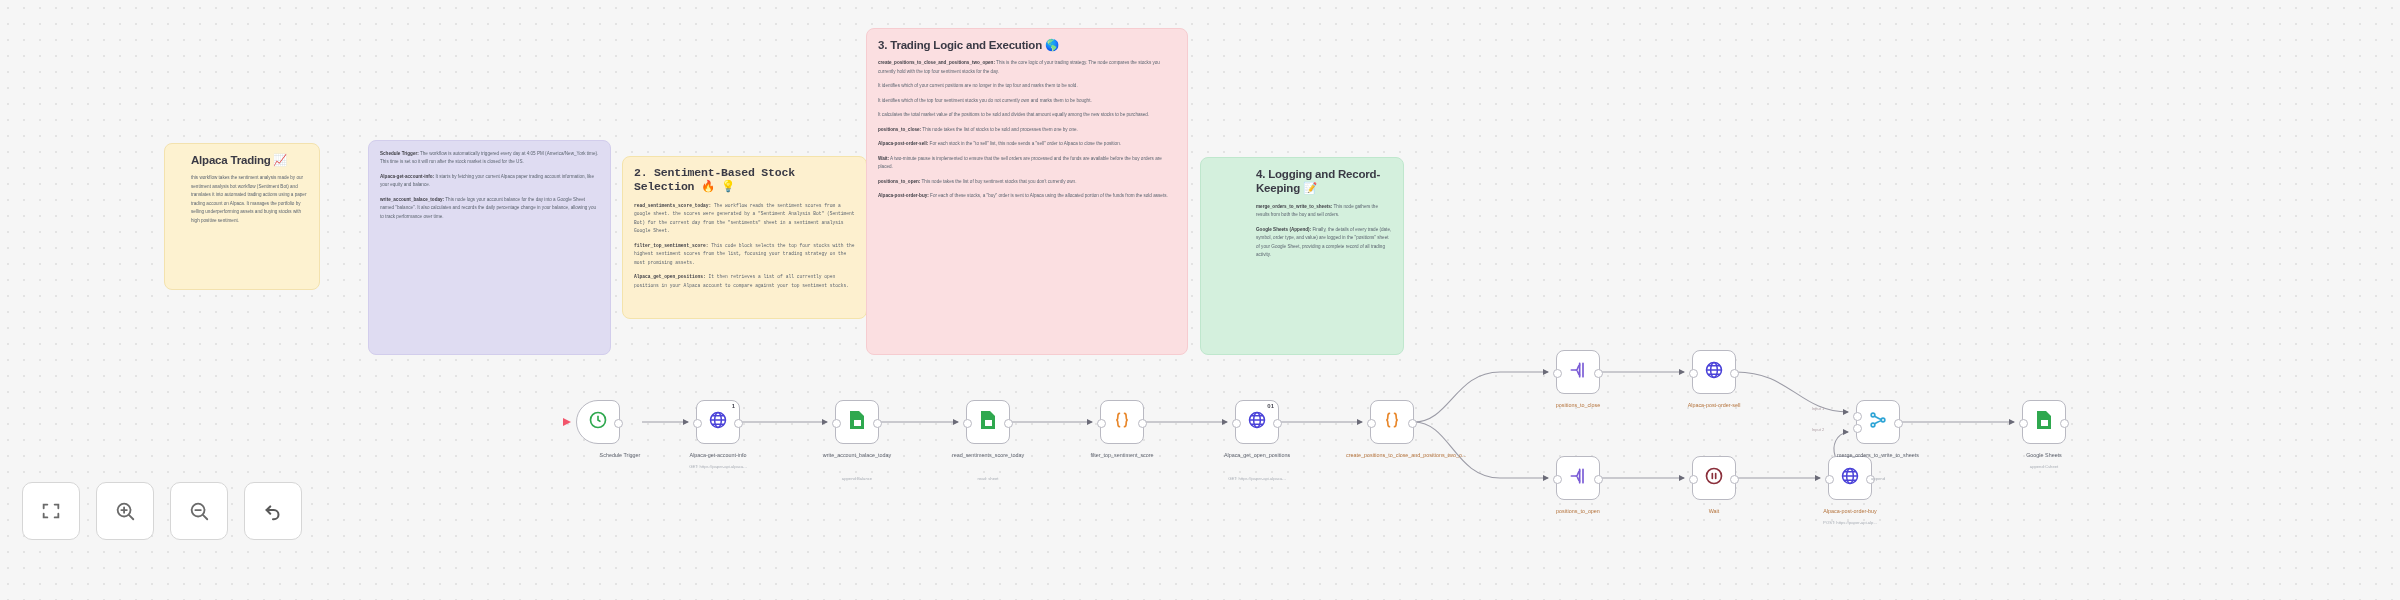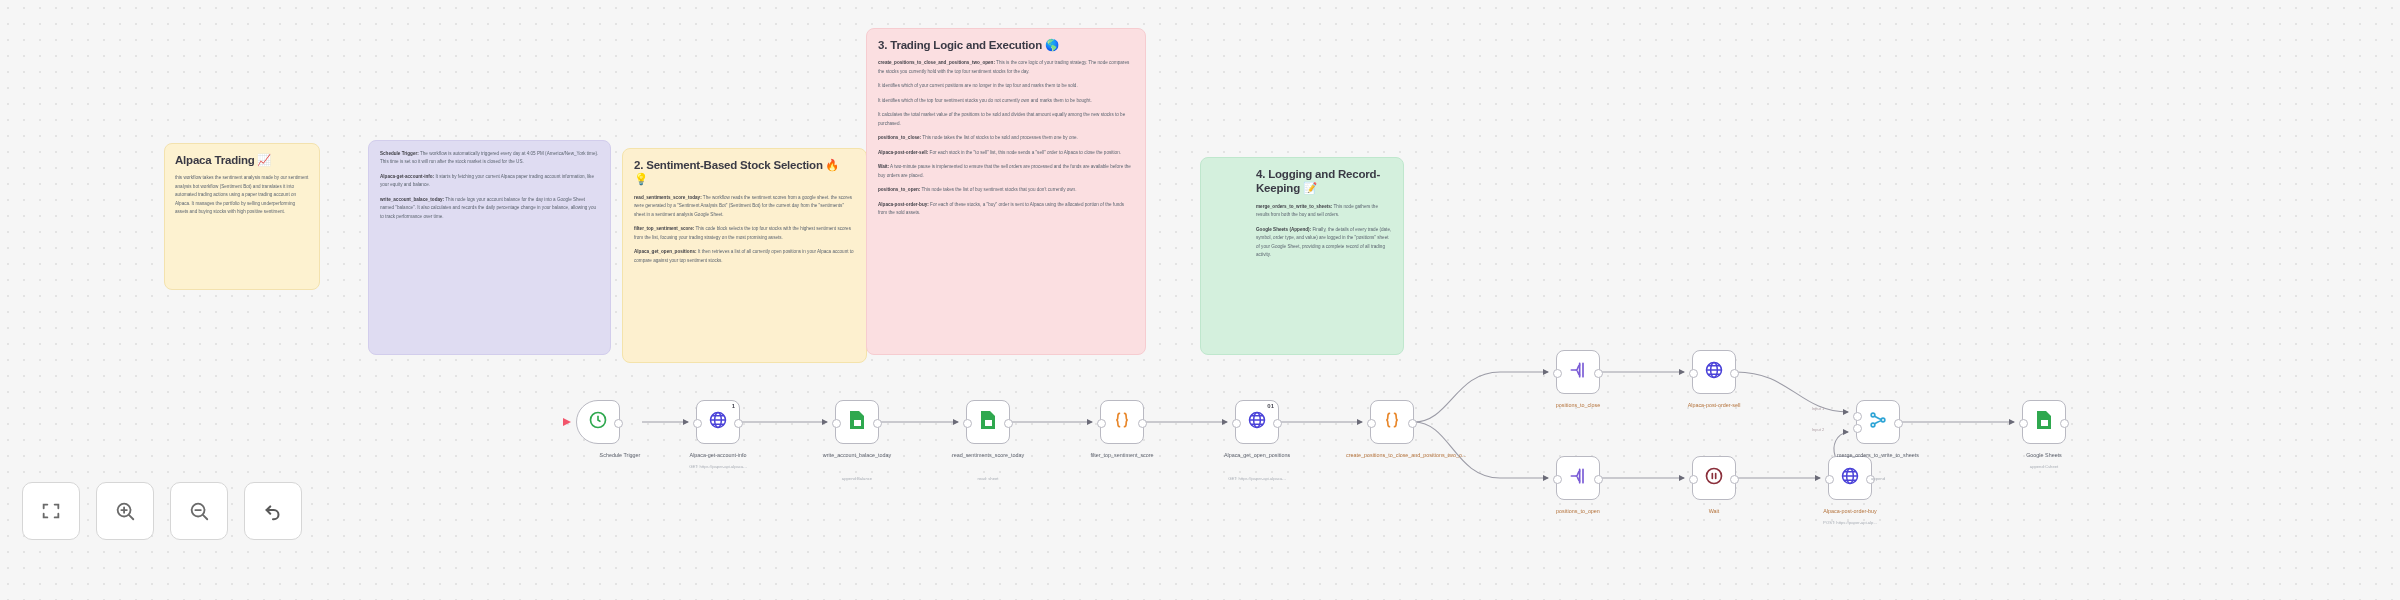--- a/index.html
+++ b/index.html
@@ -20,24 +20,24 @@
   
   .panel{position:absolute;border-radius:8px;box-sizing:border-box;}
   .panel .ttl{
     font-size:11.5px;font-weight:bold;color:#3a3a45;letter-spacing:-0.2px;
     margin:0 0 7px 0;line-height:1.25;
   }
   .panel .body{font-size:4.6px;line-height:1.85;color:#5c6570;}
   .panel .body p{margin:0 0 6px 0;}
   .panel .body b{color:#3f3f46;}
 
-  #note-alpaca{left:164px;top:143px;width:156px;height:147px;background:#fdf2d0;border:1px solid #f3e2ae;}
+  #note-alpaca{left:164px;top:143px;width:156px;height:147px;background:#fdf2d0;border:1px solid #f3e2ae;padding-left:16px;}
   #sec1{left:368px;top:140px;width:243px;height:215px;background:#dfdcf2;border:1px solid #d2cdec;}
-  #sec2{left:622px;top:148px;width:245px;height:215px;background:#fdf0cf;border:1px solid #f4e3ab;}
-  #sec3{left:866px;top:28px;width:280px;height:327px;background:#fbdfe1;border:1px solid #f6ccd0;}
+  #sec2{left:622px;top:156px;width:245px;height:163px;background:#fdf0cf;border:1px solid #f4e3ab;font-family:Liberation Mono, monospace;}
+  #sec3{left:866px;top:28px;width:322px;height:327px;background:#fbdfe1;border:1px solid #f6ccd0;}
   #sec4{left:1200px;top:157px;width:204px;height:198px;background:#d4f0dd;border:1px solid #bfe7cd;}
 
   
   .node{position:absolute;width:44px;height:44px;background:#fff;border:1px solid #b9b9c2;
         border-radius:8px;box-sizing:border-box;display:flex;align-items:center;justify-content:center;}
   .node.trigger{border-radius:22px 8px 8px 22px;}
   .node .badge{position:absolute;top:2px;right:4px;font-size:6px;color:#4a4a55;font-weight:bold;}
   .nlabel{position:absolute;width:92px;text-align:center;font-size:5.4px;color:#5a5f6a;line-height:1.35;}
   .nlabel.orange{color:#b4733c;}
   .nsub{position:absolute;width:110px;text-align:center;font-size:4.2px;color:#a9aeb6;line-height:1.3;}

